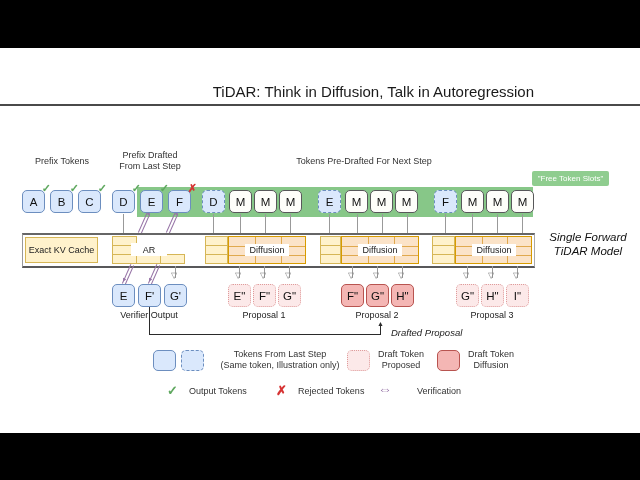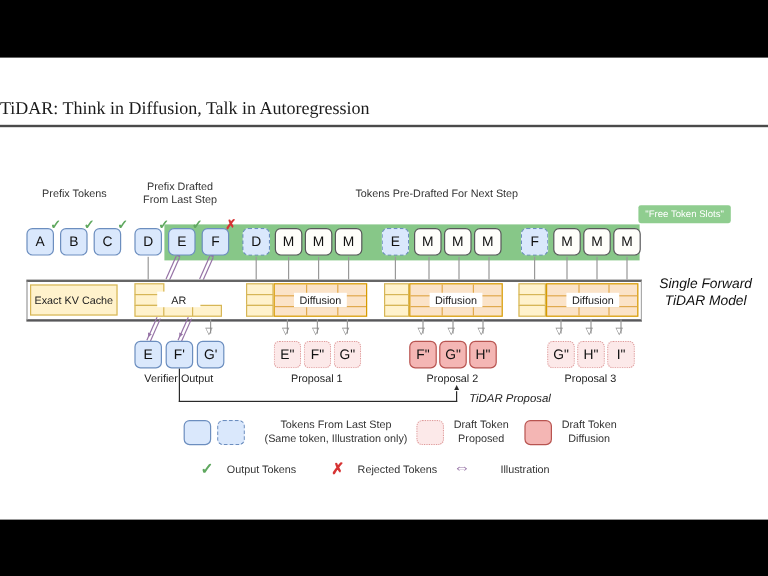--- a/index.html
+++ b/index.html
@@ -1,20 +1,20 @@
 <!DOCTYPE html>
 <html><head>
 <meta charset="utf-8">
 <style>
   html,body{margin:0;padding:0}
   .stage{position:relative;width:640px;height:480px;background:#fff;font-family:"Liberation Sans",sans-serif;overflow:hidden}
   .bar{position:absolute;left:0;width:640px;background:#000;z-index:9}
   .bar.top{top:0;height:48px}
   .bar.bottom{top:433px;height:47px}
-  .title{position:absolute;left:0;top:83px;width:534px;text-align:left;font-family:Liberation Serif, serif;font-size:15px;color:#1a1a1a}
+  .title{position:absolute;left:0;top:83px;width:534px;text-align:right;font-family:Liberation Sans, sans-serif;font-size:15px;color:#1a1a1a}
   .rule{position:absolute;left:0;top:104px;width:640px;height:2px;background:#4a4a4a}
   .lbl{position:absolute;font-size:9px;color:#333;text-align:center;line-height:10.5px}
   .gband{position:absolute;left:137px;top:187px;width:396px;height:30px;background:#87C788;z-index:1}
   .chip-free{position:absolute;left:532px;top:171px;width:77px;height:15px;background:#8FCD8F;color:#fff;font-size:8px;line-height:15px;text-align:center;border-radius:2px;z-index:2}
   .tok{position:absolute;width:23px;height:23px;top:190px;border-radius:5px;box-sizing:border-box;display:flex;align-items:center;justify-content:center;font-size:11.5px;color:#111;z-index:3}
   .out{top:284px}
   .b{background:#DAE8FC;border:1.2px solid #6C8EBF}
   .bd{background:#DAE8FC;border:1.2px dashed #6C8EBF}
   .w{background:#FEFEFA;border:1.2px solid #58585a}
   .pd{background:#FCE9E9;border:1.2px dotted #DE9B9B}
@@ -264,21 +264,21 @@
 
   <div class="olbl" style="left:99px">Verifier Output</div>
   <div class="olbl" style="left:214px">Proposal 1</div>
   <div class="olbl" style="left:327px">Proposal 2</div>
   <div class="olbl" style="left:442px">Proposal 3</div>
 
   <div class="sline" style="left:149px;top:307px;width:1.2px;height:28px"></div>
   <div class="sline" style="left:149px;top:334px;width:232px;height:1.2px"></div>
   <div class="sline" style="left:380px;top:326px;width:1.2px;height:9px"></div>
   <span class="sah" style="left:377px;top:320px">▲</span>
-  <div class="sel">TiDAR Proposal</div>
+  <div class="sel">Drafted Proposal</div>
 
   <div class="lg b" style="left:153px"></div>
   <div class="lg bd" style="left:181px"></div>
   <div class="ltx" style="left:210px;top:349px;width:140px">
     <div>Tokens From Last Step</div>
     <div>(Same token, Illustration only)</div>
   </div>
   <div class="lg pd" style="left:347px"></div>
   <div class="ltx" style="left:367px;top:349px;width:68px">
     <div>Draft Token</div>
@@ -288,14 +288,14 @@
   <div class="ltx" style="left:457px;top:349px;width:68px">
     <div>Draft Token</div>
     <div>Diffusion</div>
   </div>
 
   <span class="ic g" style="left:167px;top:383px;font-size:13px">✓</span>
   <div class="l2" style="left:189px">Output Tokens</div>
   <span class="ic r" style="left:276px;top:383px;font-size:13px">✗</span>
   <div class="l2" style="left:298px">Rejected Tokens</div>
   <span class="ic" style="left:378px;top:381px;font-size:14px;color:#9673A6">⇔</span>
-  <div class="l2" style="left:417px">Illustration</div>
+  <div class="l2" style="left:417px">Verification</div>
 </div>
 
 </body></html>

